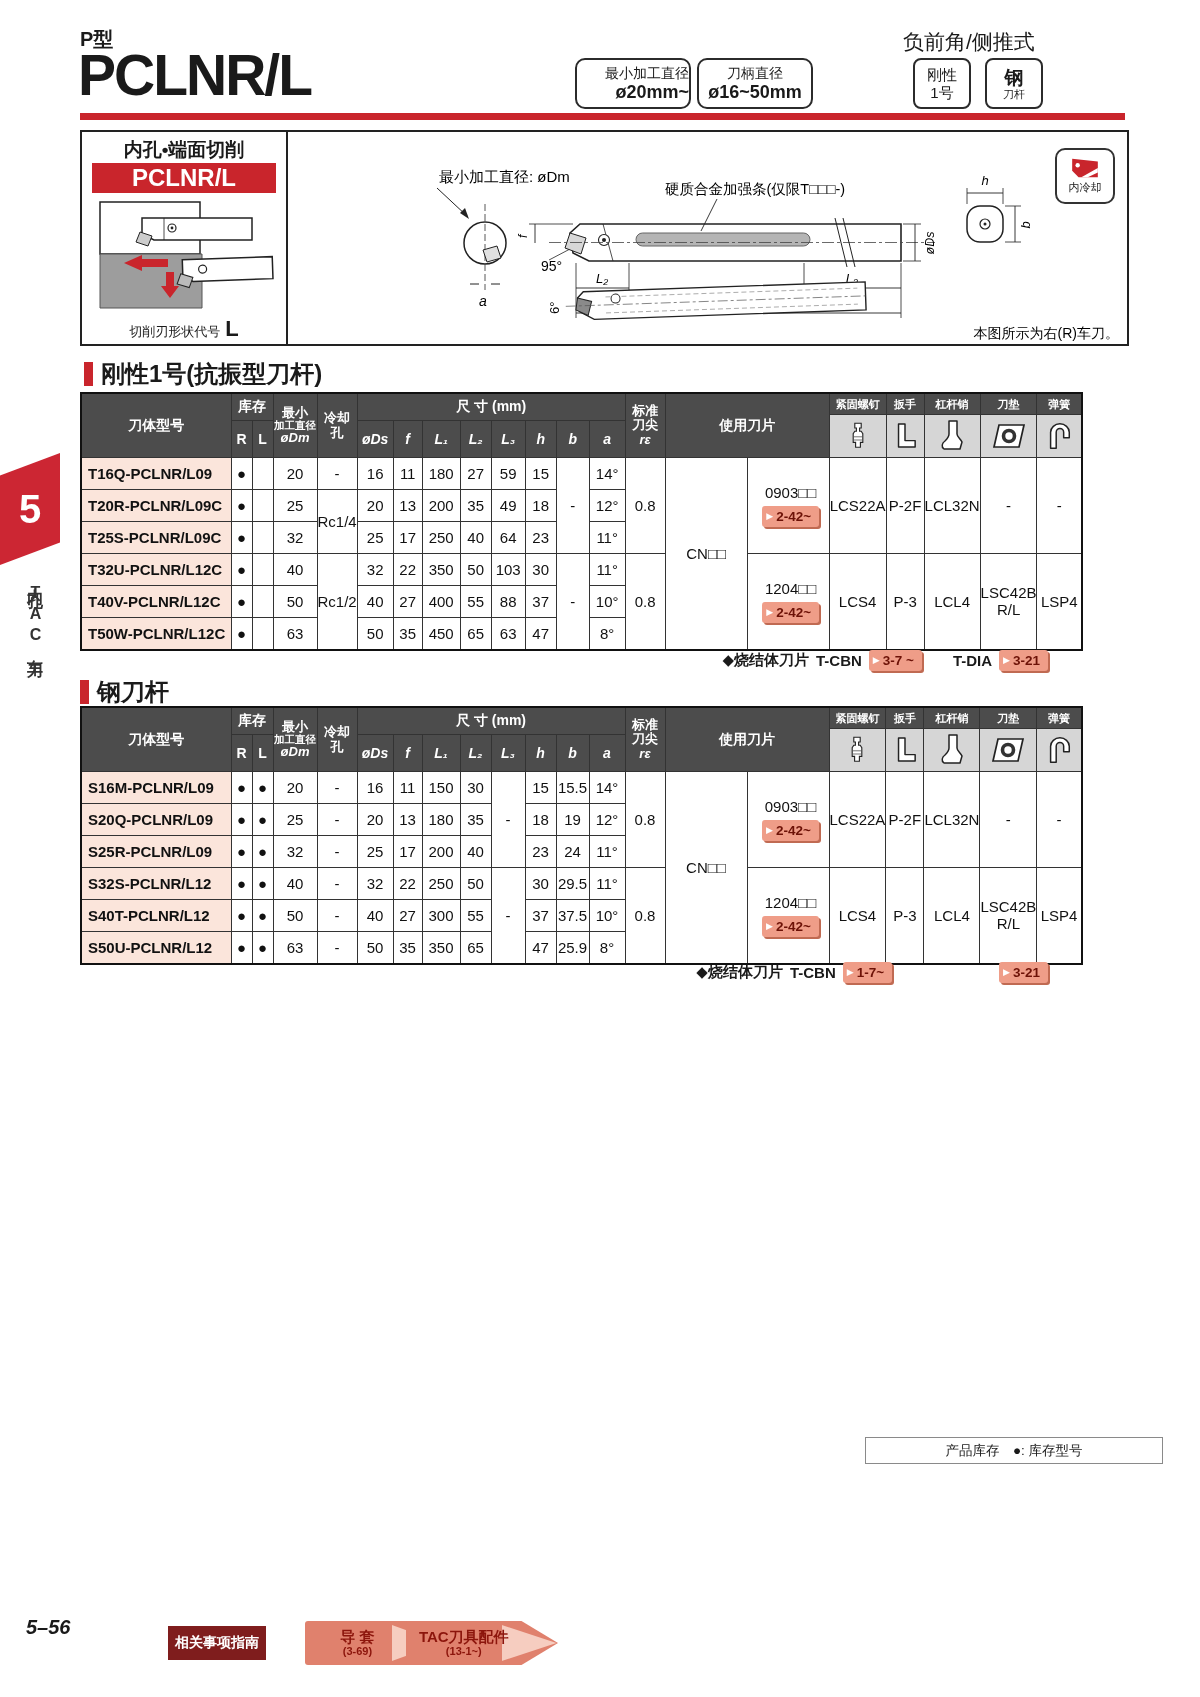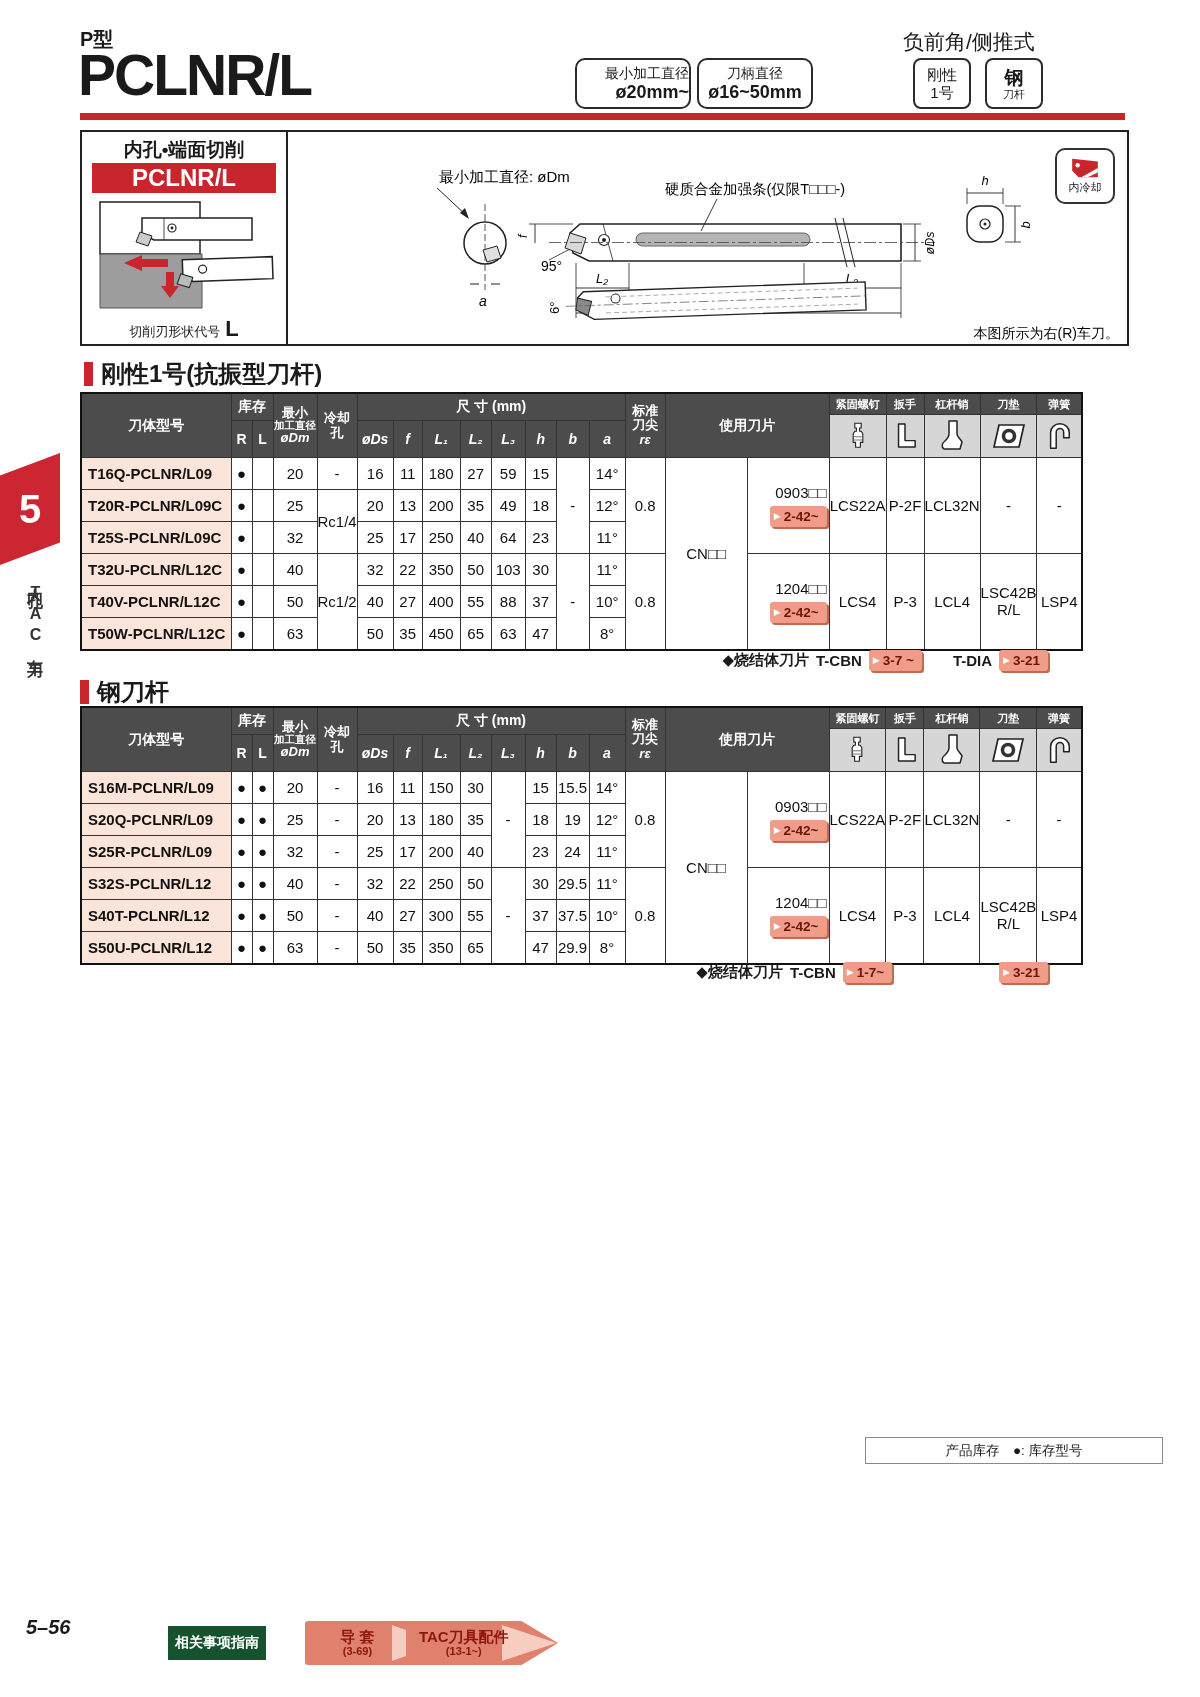--- a/index.html
+++ b/index.html
@@ -43,21 +43,21 @@
   td.dot{font-size:12px;}
   .th3 div{line-height:1.08;}
   .th3 .s1{font-size:13px;}.th3 .s2{font-size:10.5px;}.th3 .s3{font-size:13px;font-style:italic;}
   th.acc{vertical-align:top;padding:0;}
   .acc-label{height:20px;line-height:20px;font-size:11px;background:#4c4c4c;color:#fff;}
   .acc-icon{height:42px;background:#d6d6d6;display:flex;align-items:center;justify-content:center;border-top:1px solid #333;}
   td.cn{font-size:16px;}
   td.re{font-size:15px;}
   td.code{font-size:12.5px;}
   td.pre{white-space:pre-line;line-height:1.15;}
-  td.sizecell{text-align:right;padding:2px 2px 2px 7px;vertical-align:middle;}
+  td.sizecell{text-align:center;padding:2px 2px 2px 7px;vertical-align:middle;}
   .sc-line{font-size:15px;margin-bottom:4px;}
   
   .pl{display:inline-flex;align-items:center;gap:3px;background:#ef9d88;color:#6d1207;font-weight:bold;
       font-size:13.5px;line-height:19px;padding:1px 8px 1px 4px;border-radius:3px;box-shadow:2px 2px 0 #c06a52;}
   .pl .play{font-size:9px;color:#fff;}
   
   .tfoot1{left:560px;top:650px;width:488px;display:flex;align-items:center;justify-content:flex-end;
           font-size:15px;font-weight:bold;gap:7px;}
   .tfoot2{left:560px;top:962px;width:488px;display:flex;align-items:center;justify-content:flex-end;
           font-size:15px;font-weight:bold;gap:7px;}
@@ -67,21 +67,21 @@
   .tab5{left:0;top:453px;width:60px;height:112px;background:#cc2633;
         clip-path:polygon(0 20%,100% 0,100% 80%,0 100%);display:flex;align-items:center;justify-content:center;
         color:#fff;font-size:40px;font-weight:bold;}
   .vlabel{left:24px;top:576px;writing-mode:vertical-rl;text-orientation:upright;font-size:16px;
           letter-spacing:4px;color:#333;font-weight:600;}
   
   .stockbox{left:865px;top:1437px;width:296px;height:25px;border:1px solid #8a8a8a;
             display:flex;align-items:center;justify-content:center;font-size:13.5px;}
   
   .pageno{left:26px;top:1616px;font-size:20px;font-weight:bold;font-style:italic;}
-  .guide{left:168px;top:1626px;height:34px;background:#14532d;color:#fff;font-size:14px;font-weight:bold;
+  .guide{left:168px;top:1626px;height:34px;background:#7f1d1d;color:#fff;font-size:14px;font-weight:bold;
          display:flex;align-items:center;padding:0 7px;}
   .abadge{height:44px;}
   .abadge .body{position:absolute;inset:0;background:#e0816d;clip-path:polygon(0 0,76% 0,100% 50%,76% 100%,0 100%);border-radius:3px;}
   .abadge .tip{position:absolute;left:63%;top:9%;height:82%;width:36%;background:#f6cdc0;
                clip-path:polygon(0 0,100% 50%,0 100%);}
   .abadge .txt{position:absolute;left:0;top:0;width:76%;height:100%;display:flex;flex-direction:column;
                align-items:center;justify-content:center;color:#8c150c;font-weight:bold;}
   .abadge .t1{font-size:15px;line-height:17px;}
   .abadge .t2{font-size:11px;line-height:13px;}
 </style>
@@ -669,21 +669,21 @@
       <td class="m">S50U-PCLNR/L12</td>
       <td class="dot">●</td>
       <td class="dot">●</td>
       <td>63</td>
       <td>-</td>
       <td>50</td>
       <td>35</td>
       <td>350</td>
       <td>65</td>
       <td>47</td>
-      <td>29.9</td>
+      <td>25.9</td>
       <td>8°</td>
     </tr>
   </tbody>
 </table>
 
 <div class="abs note">
 </div>
 
 <div class="abs tfoot2">
   <span>◆烧结体刀片</span>

